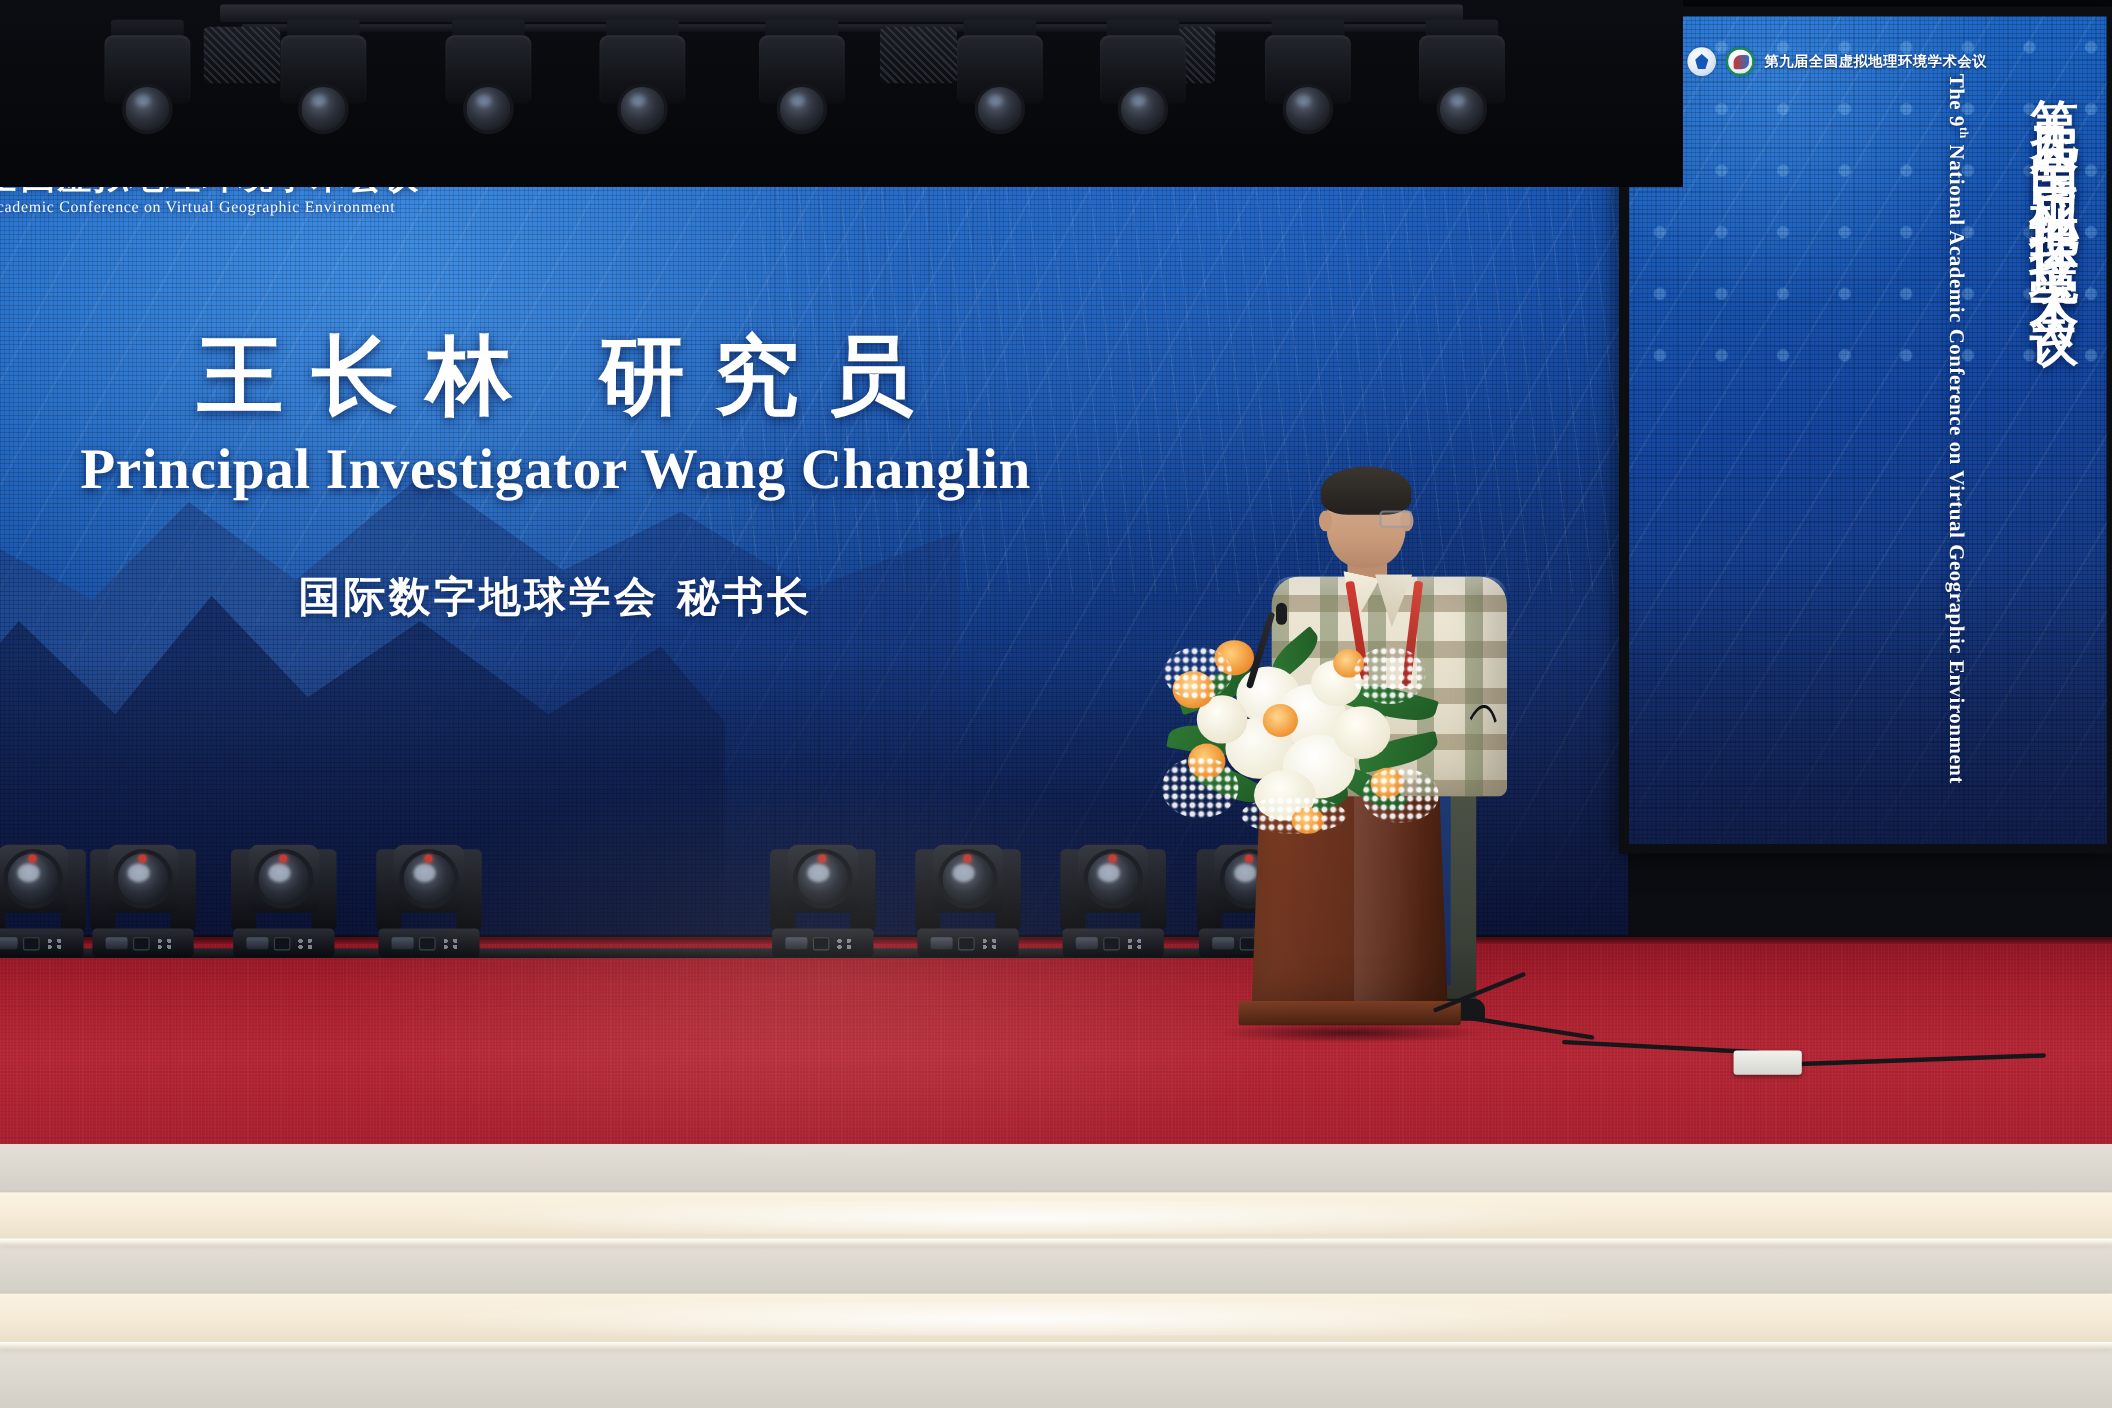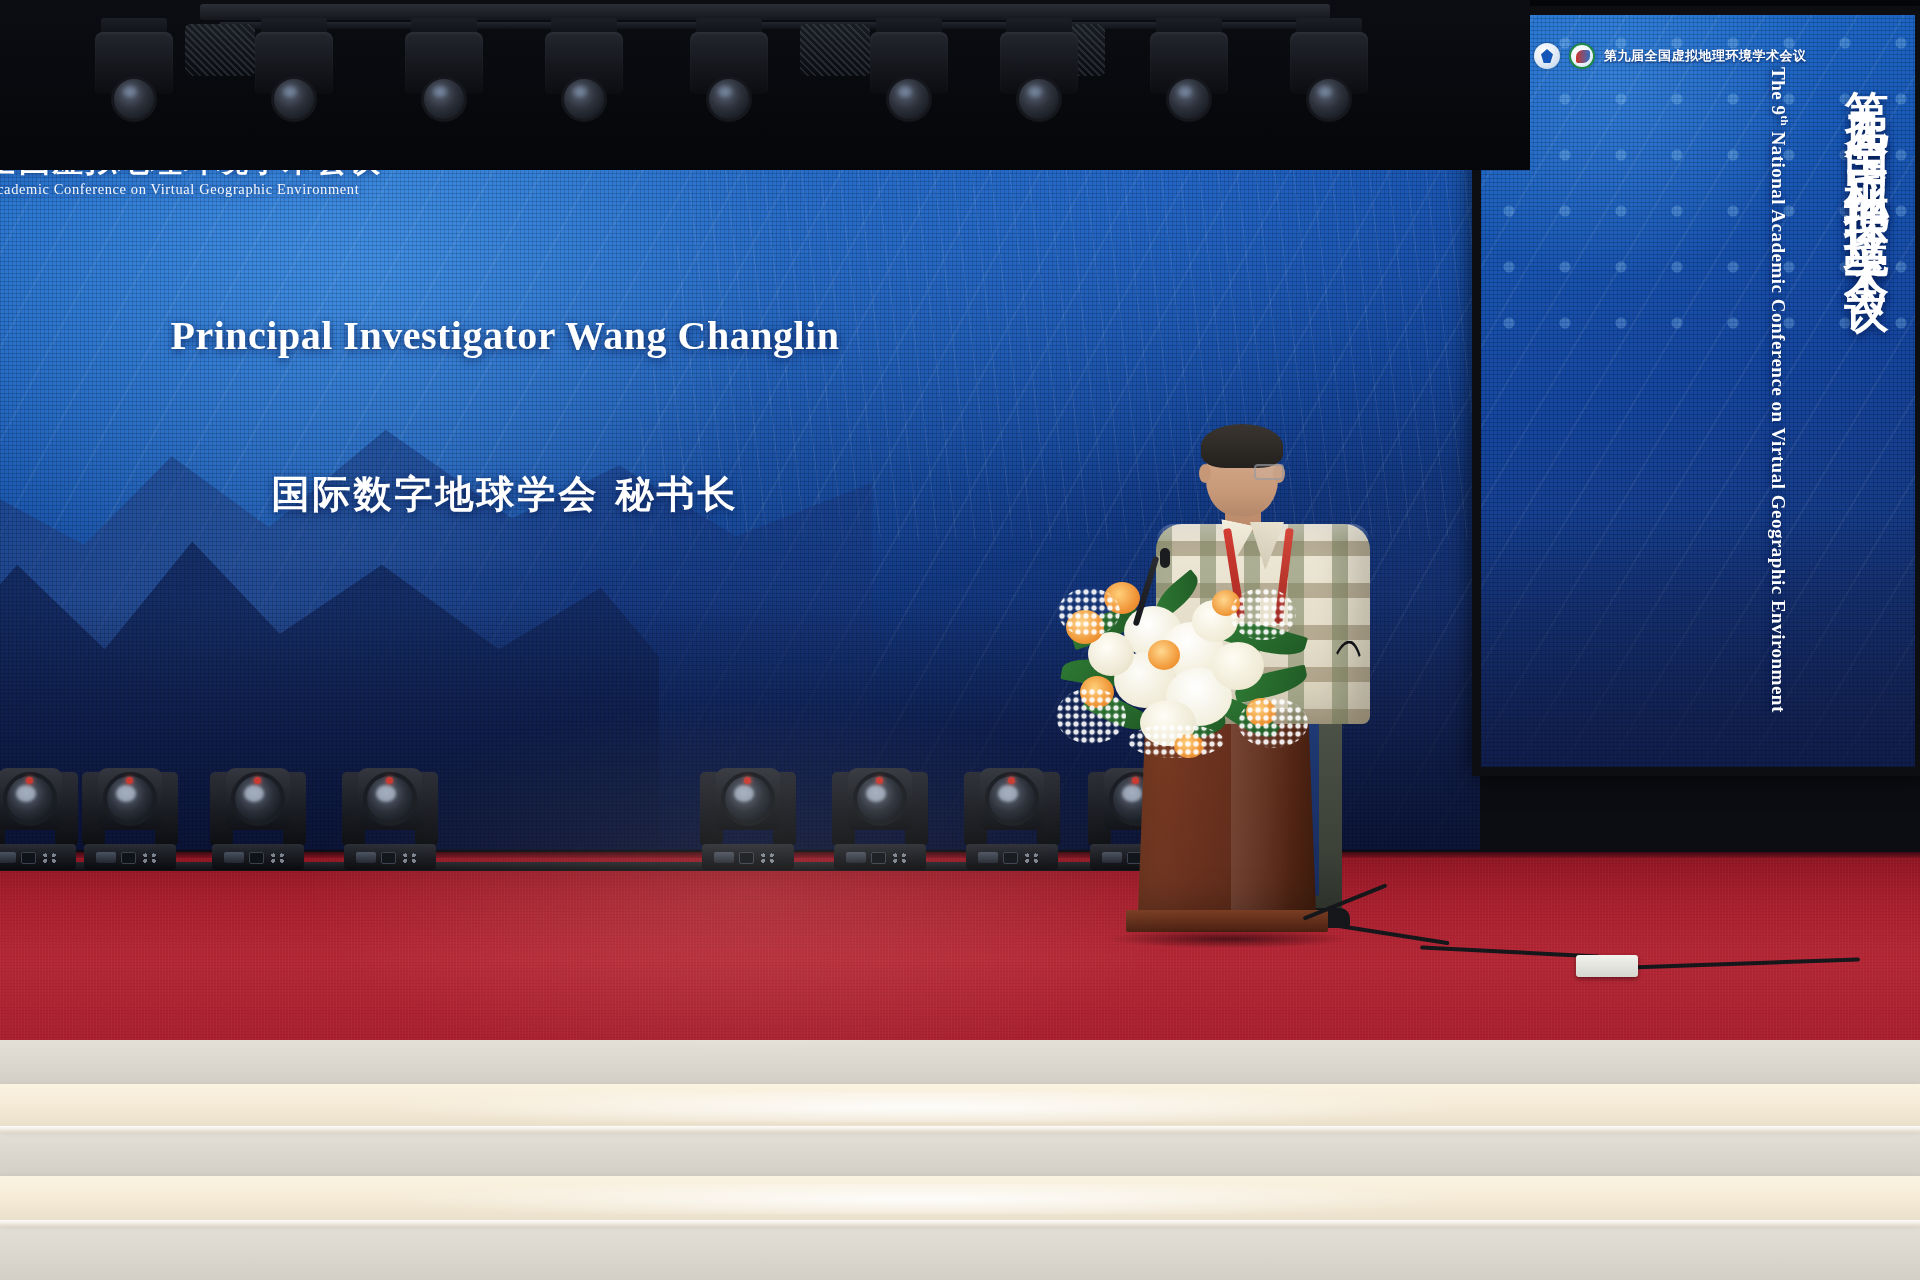--- a/index.html
+++ b/index.html
@@ -204,33 +204,33 @@
     font-size: 78px;
     font-weight: 700;
     color: #fff;
     letter-spacing: 26px;
     text-indent: 26px;
     line-height: 1.1;
     text-shadow: 0 3px 10px rgba(5,25,80,.75);
   }
   .hero-name-en {
     font-family: "Liberation Serif", serif;
-    font-size: 40px;
+    font-size: 52px;
     font-weight: 700;
     color: #fff;
     margin-top: 12px;
     letter-spacing: .5px;
     text-shadow: 0 2px 8px rgba(5,25,80,.8);
   }
   .hero-role-cn {
     font-family: "DejaVu Sans", sans-serif;
     font-size: 38px;
     font-weight: 700;
     color: #fff;
-    margin-top: 110px;
+    margin-top: 60px;
     letter-spacing: 3px;
     text-shadow: 0 2px 8px rgba(5,25,80,.8);
   }
   .hero-role-en {
     font-family: "Liberation Serif", serif;
     font-size: 29px;
     font-weight: 700;
     color: #fff;
     margin-top: 12px;
     letter-spacing: .4px;
@@ -657,20 +657,21 @@
     <div class="led-mountain2"></div>
     <div class="led-bottom-dark"></div>
   </div>
 
   <div class="screen-corner-title">
     <div class="cn">全国虚拟地理环境学术会议</div>
     <div class="en">Academic Conference on Virtual Geographic Environment</div>
   </div>
 
   <div class="hero-block">
+    <div class="hero-name-cn">王长林 研究员</div>
     <div class="hero-name-en">Principal Investigator Wang Changlin</div>
     <div class="hero-role-cn">国际数字地球学会 秘书长</div>
   </div>
 
   <div class="led-right-frame">
     <div class="led-right">
       <div class="rdots"></div>
       <div class="rstreaks"></div>
       <div class="rbottom"></div>
 

